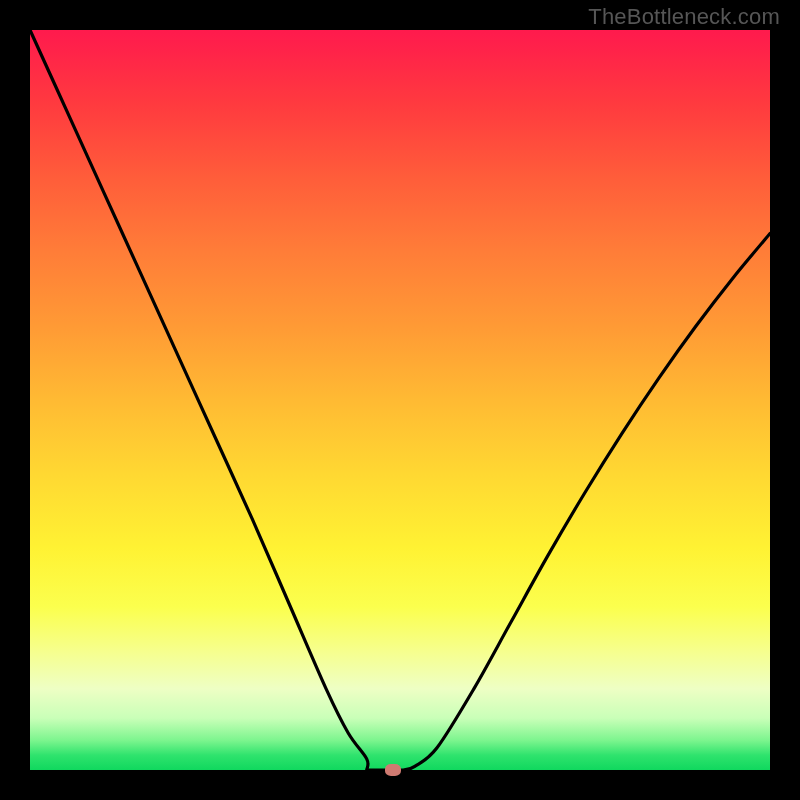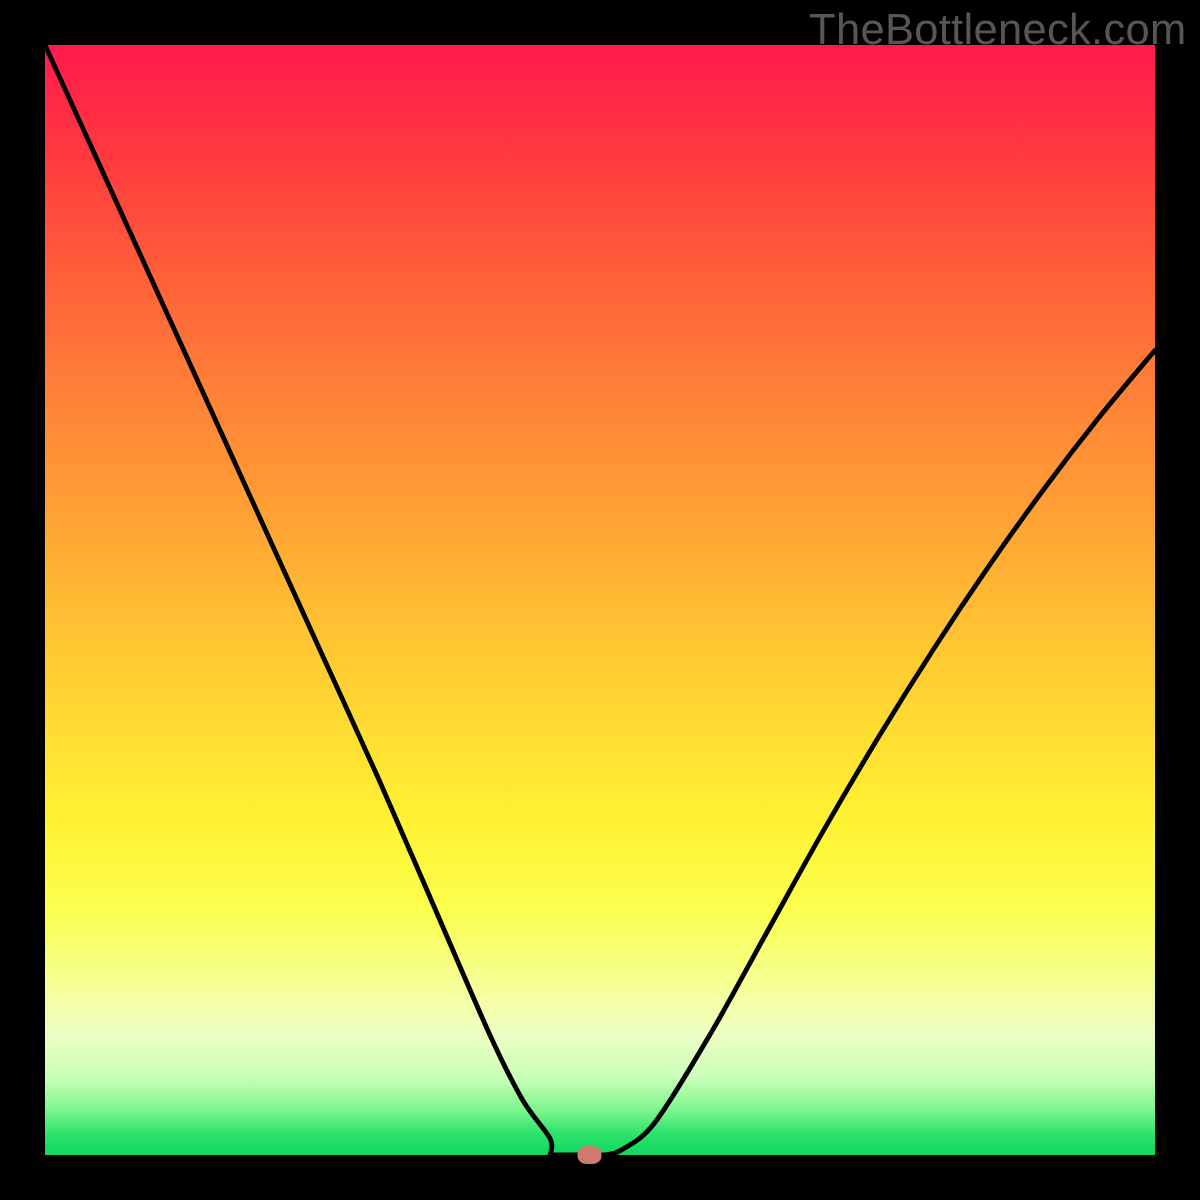--- a/index.html
+++ b/index.html
@@ -39,23 +39,23 @@
       #eeffc4 89%,
       #c9ffb8 93%,
       #7cf58e 96%,
       #2fe36d 98%,
       #10d85e 100%
     );
   }
   .watermark {
     position: absolute;
     top: 4px;
-    right: 9px;
+    right: 20px;
     color: #565656;
-    font-size: 29px;
+    font-size: 22px;
     font-weight: 500;
     letter-spacing: 0.2px;
     user-select: none;
     text-align: right;
   }
   svg.curve {
     position: absolute;
     left: 0;
     top: 0;
     width: 740px;

